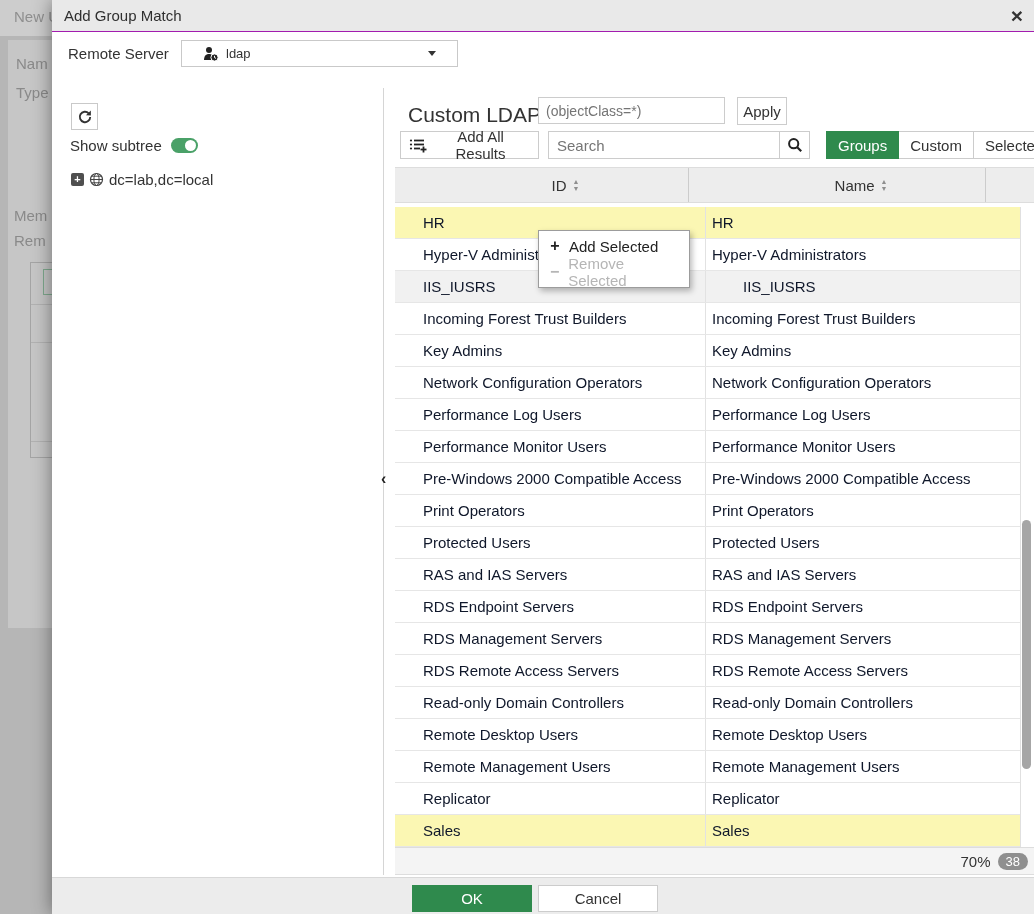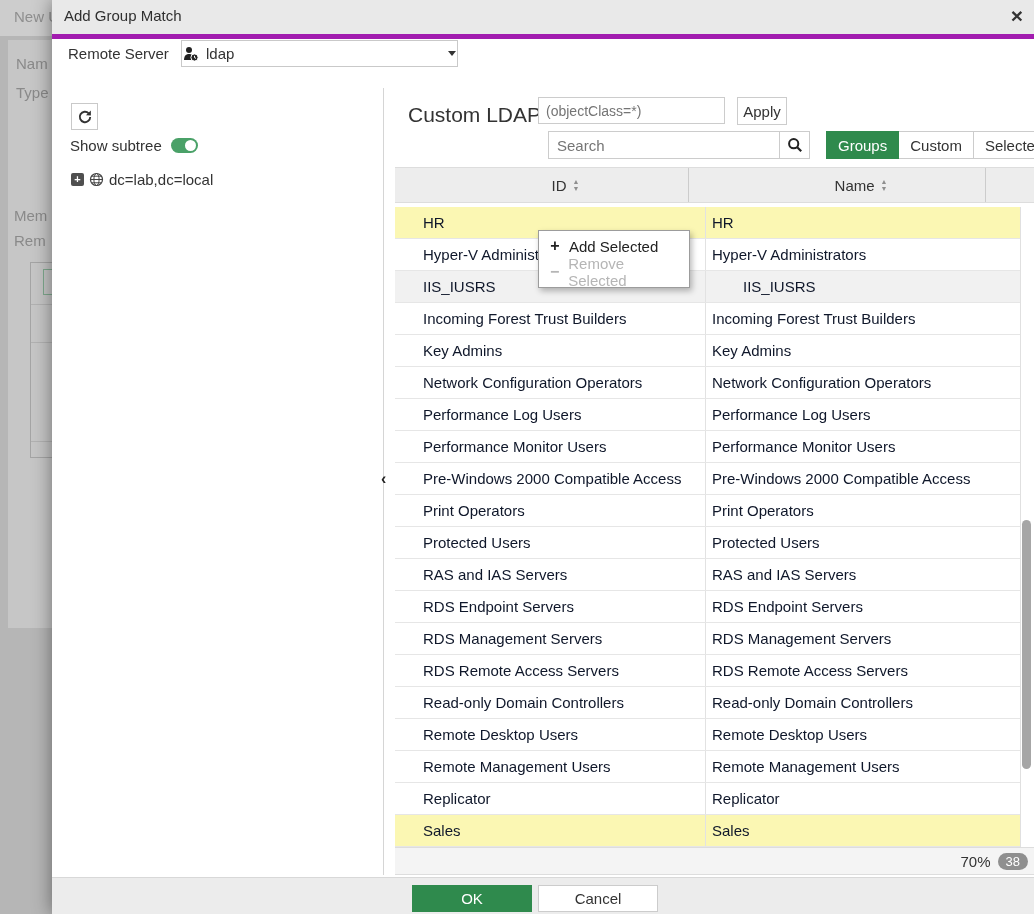--- a/index.html
+++ b/index.html
@@ -18,30 +18,30 @@
   .bg-title { position:absolute; left:14px; top:8px; font-size:15px; color:#8f8f8f; white-space:nowrap; }
   .bg-panel { position:absolute; left:8px; top:40px; width:160px; height:588px; background:#c6c6c6; }
   .bg-label { position:absolute; font-size:15px; color:#8a8a8a; white-space:nowrap; }
   .bg-box { position:absolute; left:30px; top:262px; width:70px; height:196px; border:1px solid #a5a5a5; }
   .bg-greenbox { position:absolute; left:43px; top:269px; width:26px; height:26px; border:1px solid #7fa98e; }
   .bg-hline { position:absolute; left:31px; width:68px; height:1px; background:#b2b2b2; }
 
   
   .dialog { position:absolute; left:52px; top:0; width:982px; height:914px; background:#fff;
             box-shadow:0 0 18px rgba(0,0,0,.45); }
-  .titlebar { position:absolute; left:0; top:0; right:0; height:39px; background:#e9e9e9;
-              border-bottom:5px solid #a21caf; }
+  .titlebar { position:absolute; left:0; top:0; right:0; height:32px; background:#e9e9e9;
+              border-bottom:1px solid #a21caf; }
   .title { position:absolute; left:12px; top:0; line-height:32px; font-size:15px; color:#2f2f2f; }
   .close { position:absolute; right:11px; top:0; line-height:31px; font-size:21px; font-weight:bold;
            color:#333; cursor:pointer; }
 
   .rs-label { position:absolute; left:16px; top:45px; font-size:15px; }
   .rs-select { position:absolute; left:129px; top:40px; width:277px; height:27px;
                border:1px solid #c9c9c9; background:#fff; display:flex; align-items:center;
-               gap:7px; padding:0 1px; font-size:15px; cursor:pointer; }
+               gap:7px; padding:0 21px; font-size:13px; cursor:pointer; }
   .rs-caret { margin-left:auto; width:0; height:0; border-left:4px solid transparent;
               border-right:4px solid transparent; border-top:5px solid #333; }
 
   .refresh-btn { position:absolute; left:19px; top:103px; width:27px; height:27px;
                  border:1px solid #c9c9c9; background:#fff; display:flex; align-items:center;
                  justify-content:center; cursor:pointer; }
 
   .subtree-row { position:absolute; left:18px; top:137px; display:flex; align-items:center;
                  gap:9px; font-size:15px; }
   .toggle { width:27px; height:15px; border-radius:8px; background:#4aa168; position:relative; cursor:pointer; }
@@ -188,20 +188,35 @@
     <span>dc=lab,dc=local</span>
   </div>
 
   <div class="vdivider"></div>
   <span class="collapse-chevron">‹</span>
 
   <span class="filter-label">Custom LDAP filter</span>
   <input class="filter-input" placeholder="(objectClass=*)" style="">
   <button class="apply-btn">Apply</button>
 
+  <button class="addall-btn">
+    <span style="display:flex;">
+      <svg width="18" height="16" viewBox="0 0 18 16">
+        <circle cx="2" cy="3.5" r="1.1" fill="#222"></circle>
+          <circle cx="2" cy="7.5" r="1.1" fill="#222"></circle>
+          <circle cx="2" cy="11.5" r="1.1" fill="#222"></circle>
+        <line x1="5" y1="3.5" x2="15" y2="3.5" stroke="#222" stroke-width="1.8"></line>
+        <line x1="5" y1="7.5" x2="15" y2="7.5" stroke="#222" stroke-width="1.8"></line>
+        <line x1="5" y1="11.5" x2="11" y2="11.5" stroke="#222" stroke-width="1.8"></line>
+        <line x1="14.5" y1="9.5" x2="14.5" y2="15.5" stroke="#222" stroke-width="1.8"></line>
+        <line x1="11.5" y1="12.5" x2="17.5" y2="12.5" stroke="#222" stroke-width="1.8"></line>
+      </svg>
+    </span>
+    <span>Add All Results</span>
+  </button>
 
   <div class="search-wrap">
     <input class="search-input" placeholder="Search" style="">
     <button class="search-btn">
       <span style="display:flex;">
         <svg width="16" height="16" viewBox="0 0 16 16">
           <circle cx="6.7" cy="6.7" r="4.6" fill="none" stroke="#222" stroke-width="2"></circle>
           <line x1="10.2" y1="10.2" x2="14.2" y2="14.2" stroke="#222" stroke-width="2.2"></line>
         </svg>
       </span>

